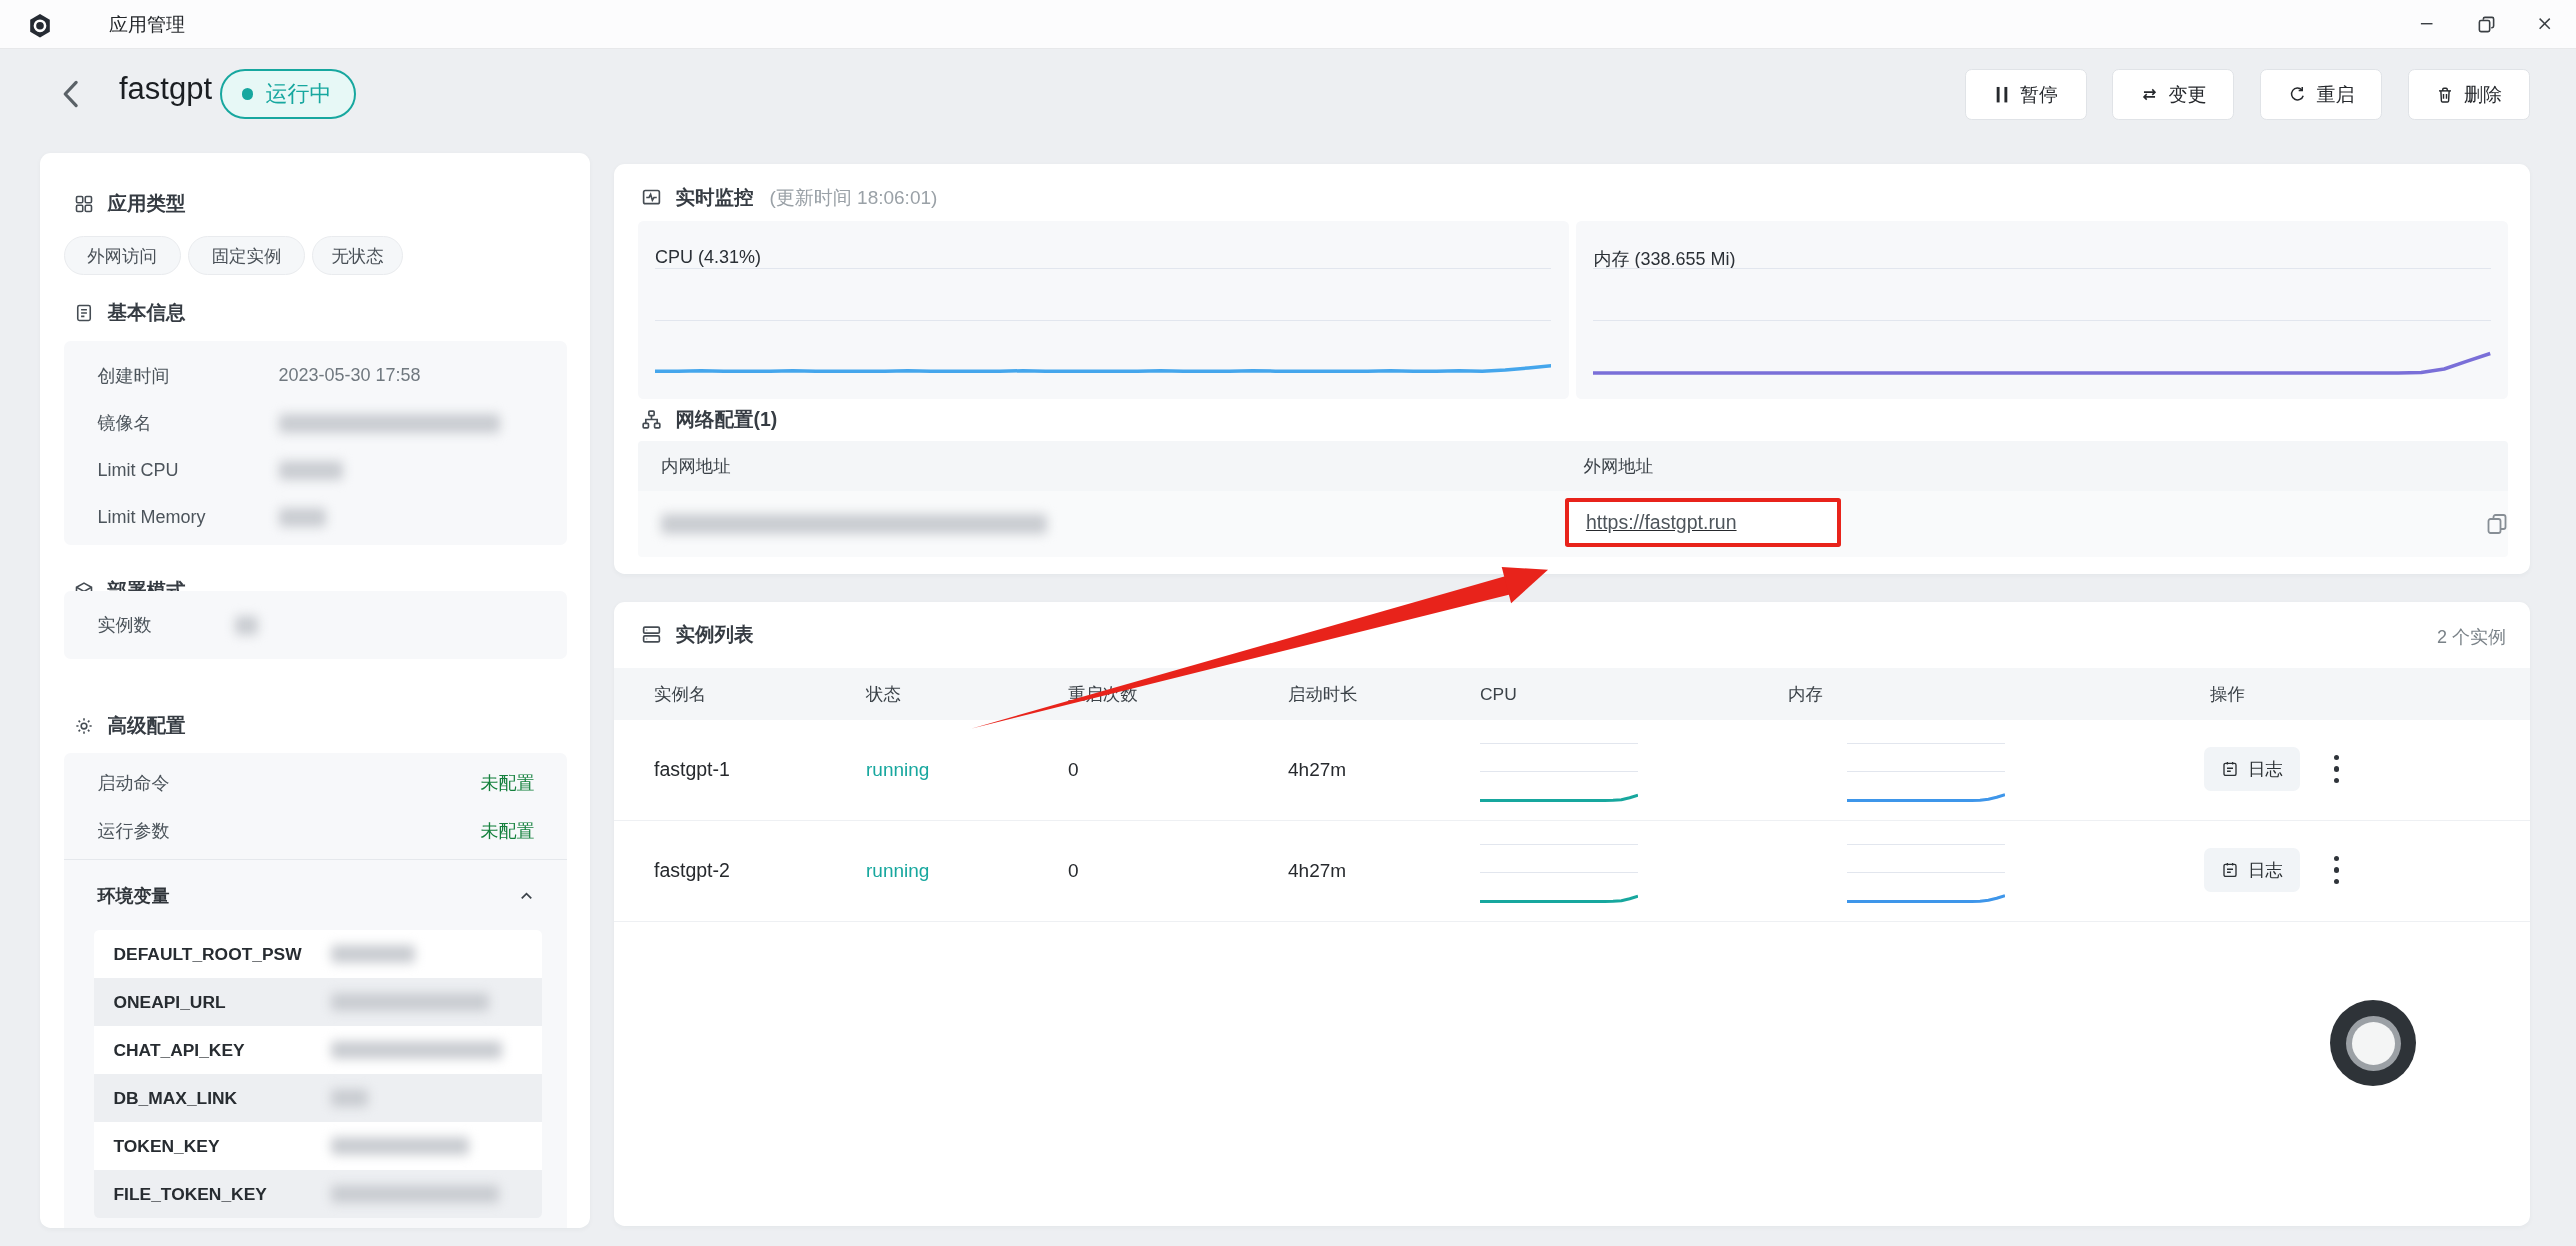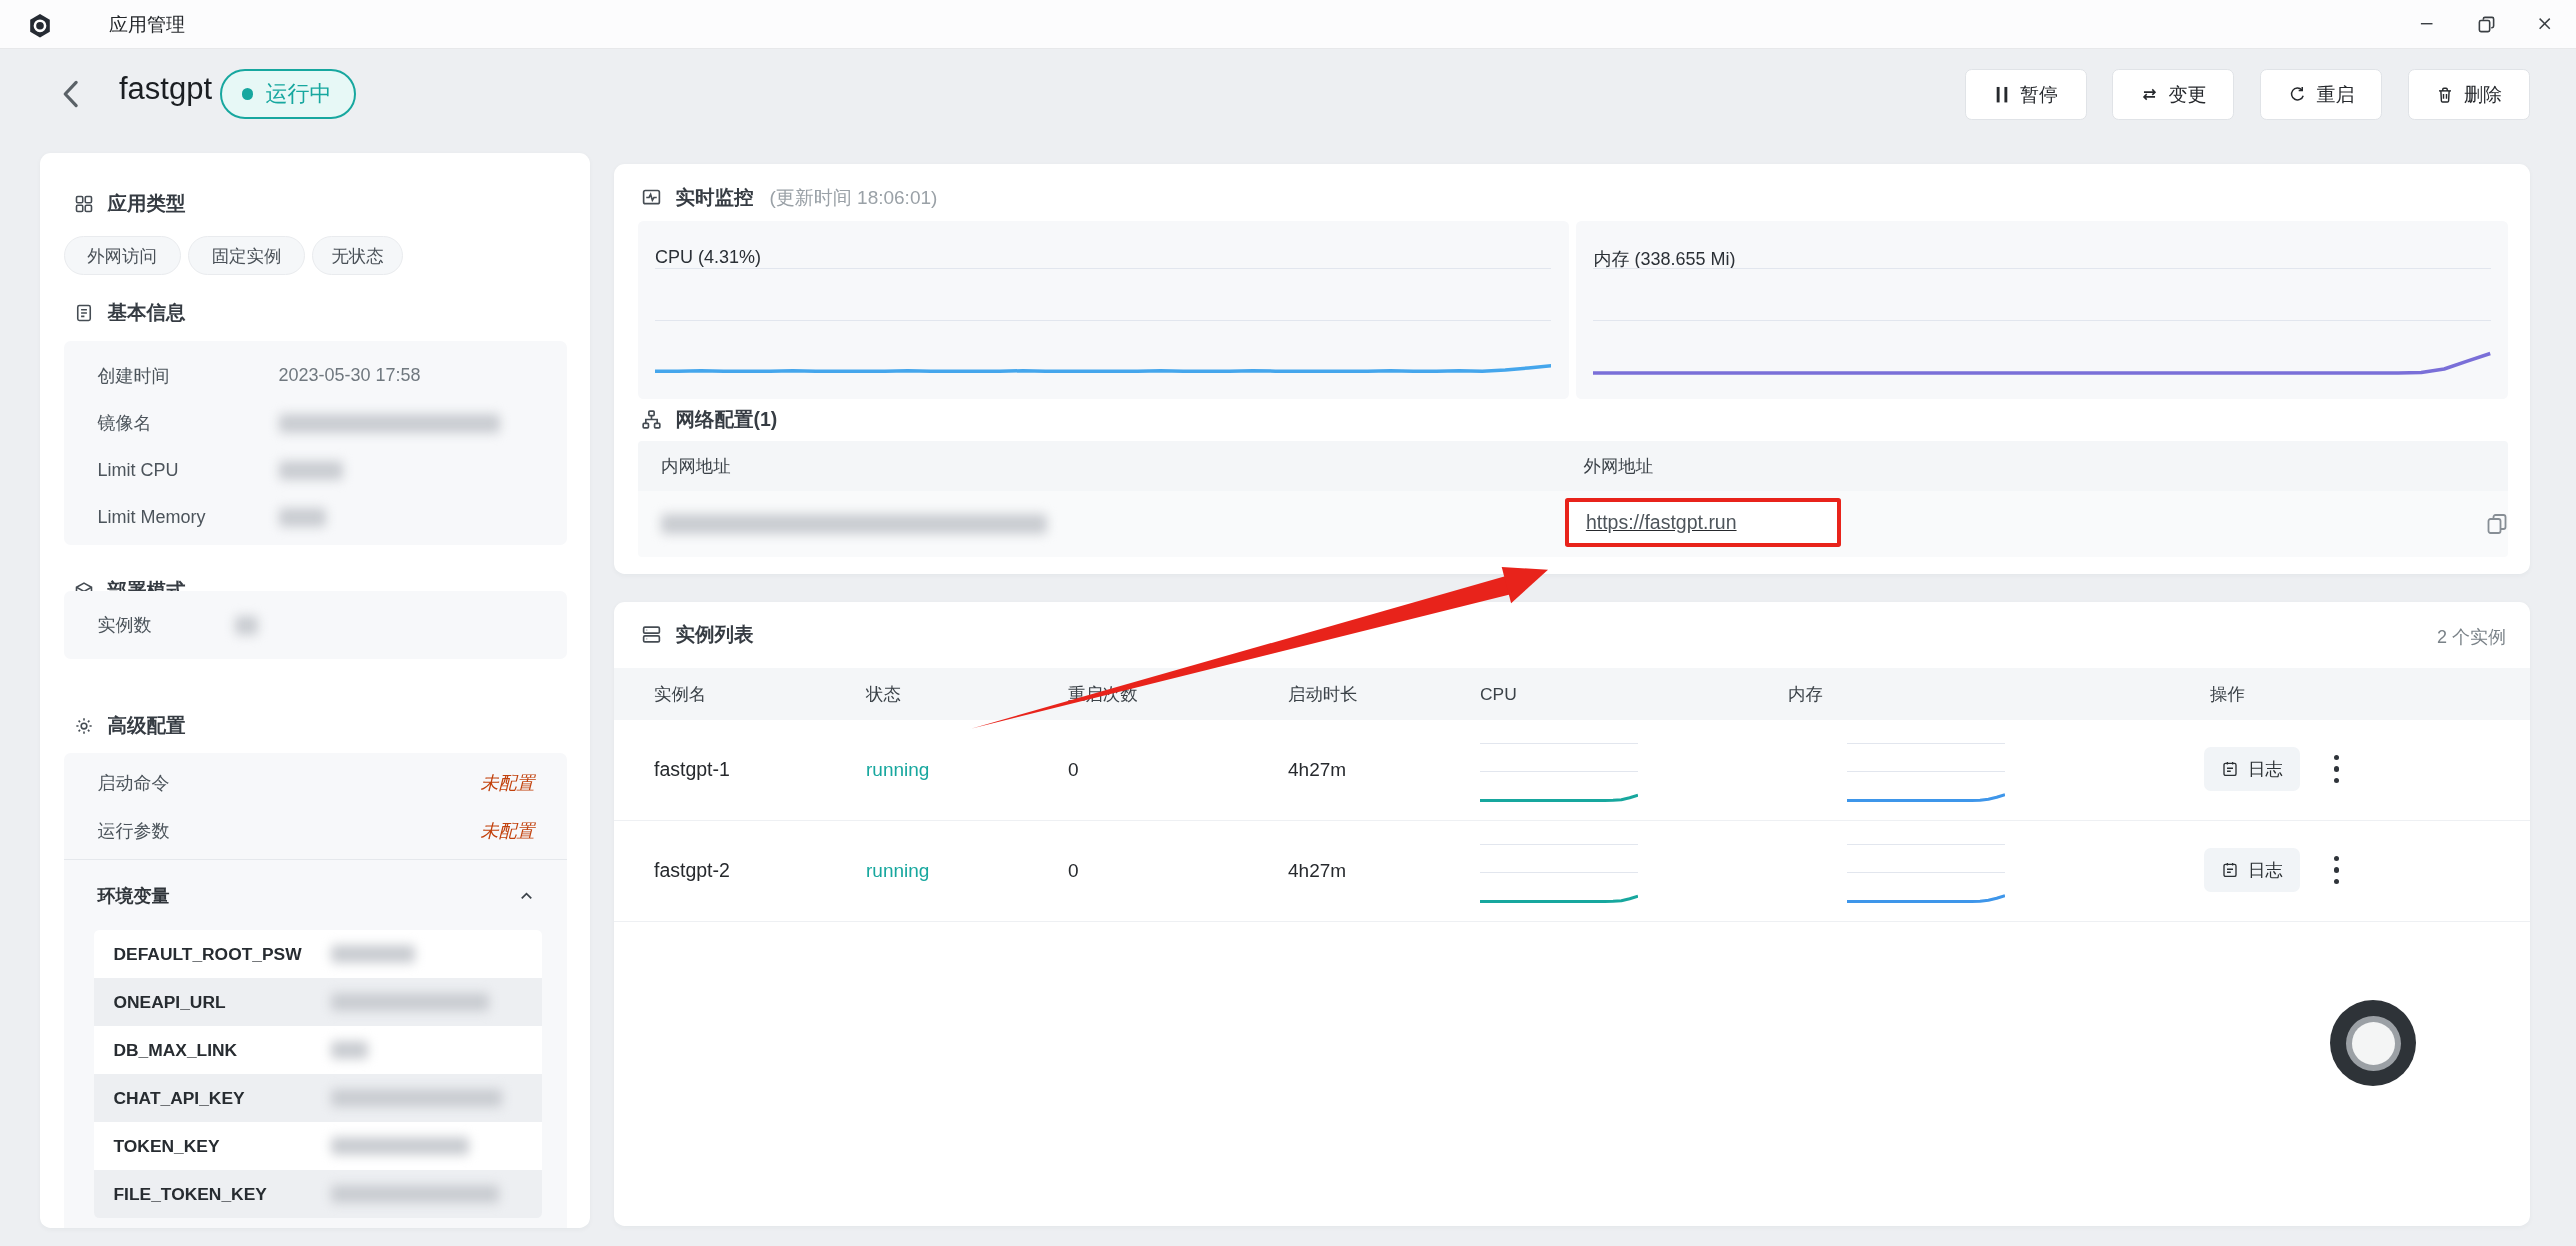--- a/index.html
+++ b/index.html
@@ -38,21 +38,21 @@
   .sec-sub { font-size:19px; font-weight:400; color:#9aa1a7; margin-left:2.7px; }
 
   
   .tag { position:absolute; top:0; height:39px; border:1.3px solid #e9ebee; background:#f5f7f9;
     border-radius:20px; display:flex; align-items:center; justify-content:center;
     font-size:17.4px; color:#4a5158; }
   .gray-block { position:absolute; background:#f7f8fa; border-radius:6.7px; }
   .info-row { position:absolute; left:0; right:0; height:48px; display:flex; align-items:center; }
   .row-label { position:absolute; left:34px; font-size:18px; color:#4c545b; }
   .row-value { position:absolute; left:215px; font-size:18px; color:#70787f; }
-  .row-value-r { position:absolute; right:32px; font-size:18px; color:#c2410c;font-style:italic; }
+  .row-value-r { position:absolute; right:32px; font-size:18px; color:#15803d; }
   .redact { background:#c9ccd1; filter:blur(5.4px); border-radius:4px; }
 
   .env-table { position:absolute; overflow:hidden; border-radius:5.4px; }
   .env-row { display:flex; height:48px; align-items:center; }
   .env-row:nth-child(odd) { background:#ffffff; }
   .env-row:nth-child(even){ background:#edeff2; }
   .env-key { width:221px; padding-left:20px; font-size:17.4px; font-weight:700; color:#272c31; }
   .env-val { flex:1; display:flex; align-items:center; padding-left:16px; }
 
   
@@ -255,29 +255,29 @@
             <i class="redact" style="width:84px;height:17.4px"></i>
           </span>
       </div>
       <div class="env-row">
         <span class="env-key">ONEAPI_URL</span>
         <span class="env-val">
             <i class="redact" style="width:158px;height:17.4px"></i>
           </span>
       </div>
       <div class="env-row">
+        <span class="env-key">CHAT_API_KEY</span>
+        <span class="env-val">
+            <i class="redact" style="width:171px;height:17.4px"></i>
+          </span>
+      </div>
+      <div class="env-row">
         <span class="env-key">DB_MAX_LINK</span>
         <span class="env-val">
             <i class="redact" style="width:37px;height:17.4px"></i>
-          </span>
-      </div>
-      <div class="env-row">
-        <span class="env-key">CHAT_API_KEY</span>
-        <span class="env-val">
-            <i class="redact" style="width:171px;height:17.4px"></i>
           </span>
       </div>
       <div class="env-row">
         <span class="env-key">TOKEN_KEY</span>
         <span class="env-val">
             <i class="redact" style="width:138px;height:17.4px"></i>
           </span>
       </div>
       <div class="env-row">
         <span class="env-key">FILE_TOKEN_KEY</span>

